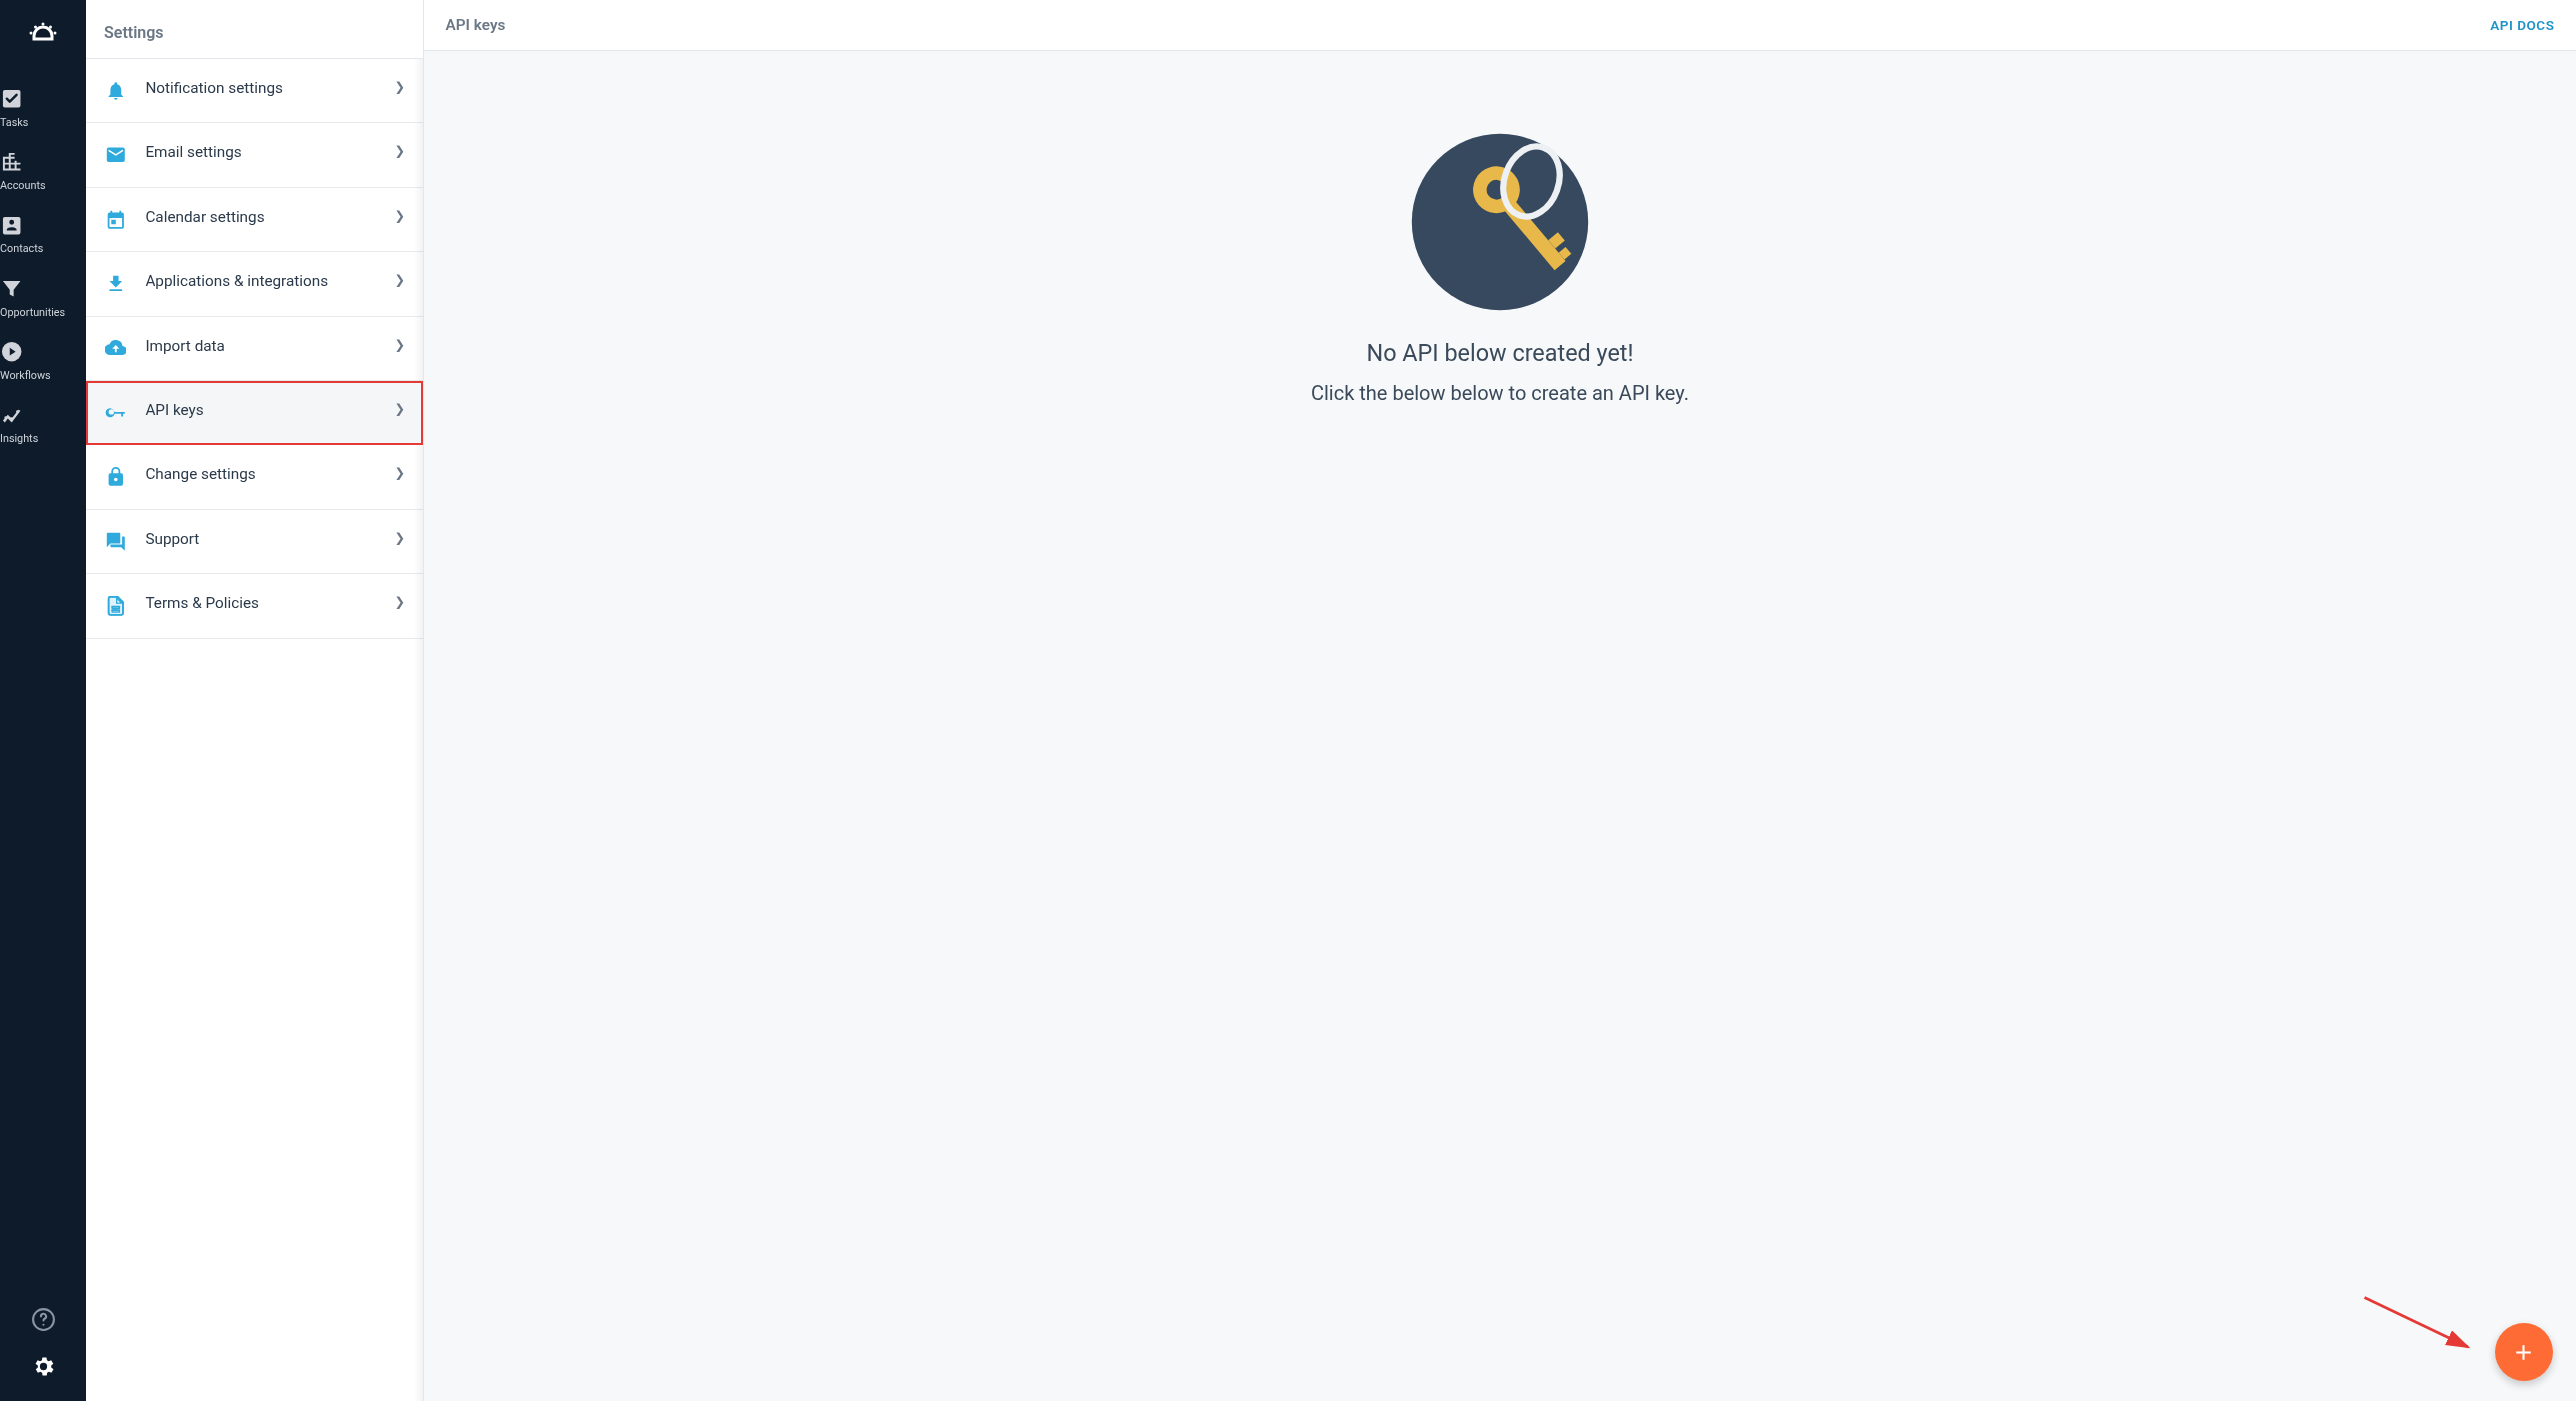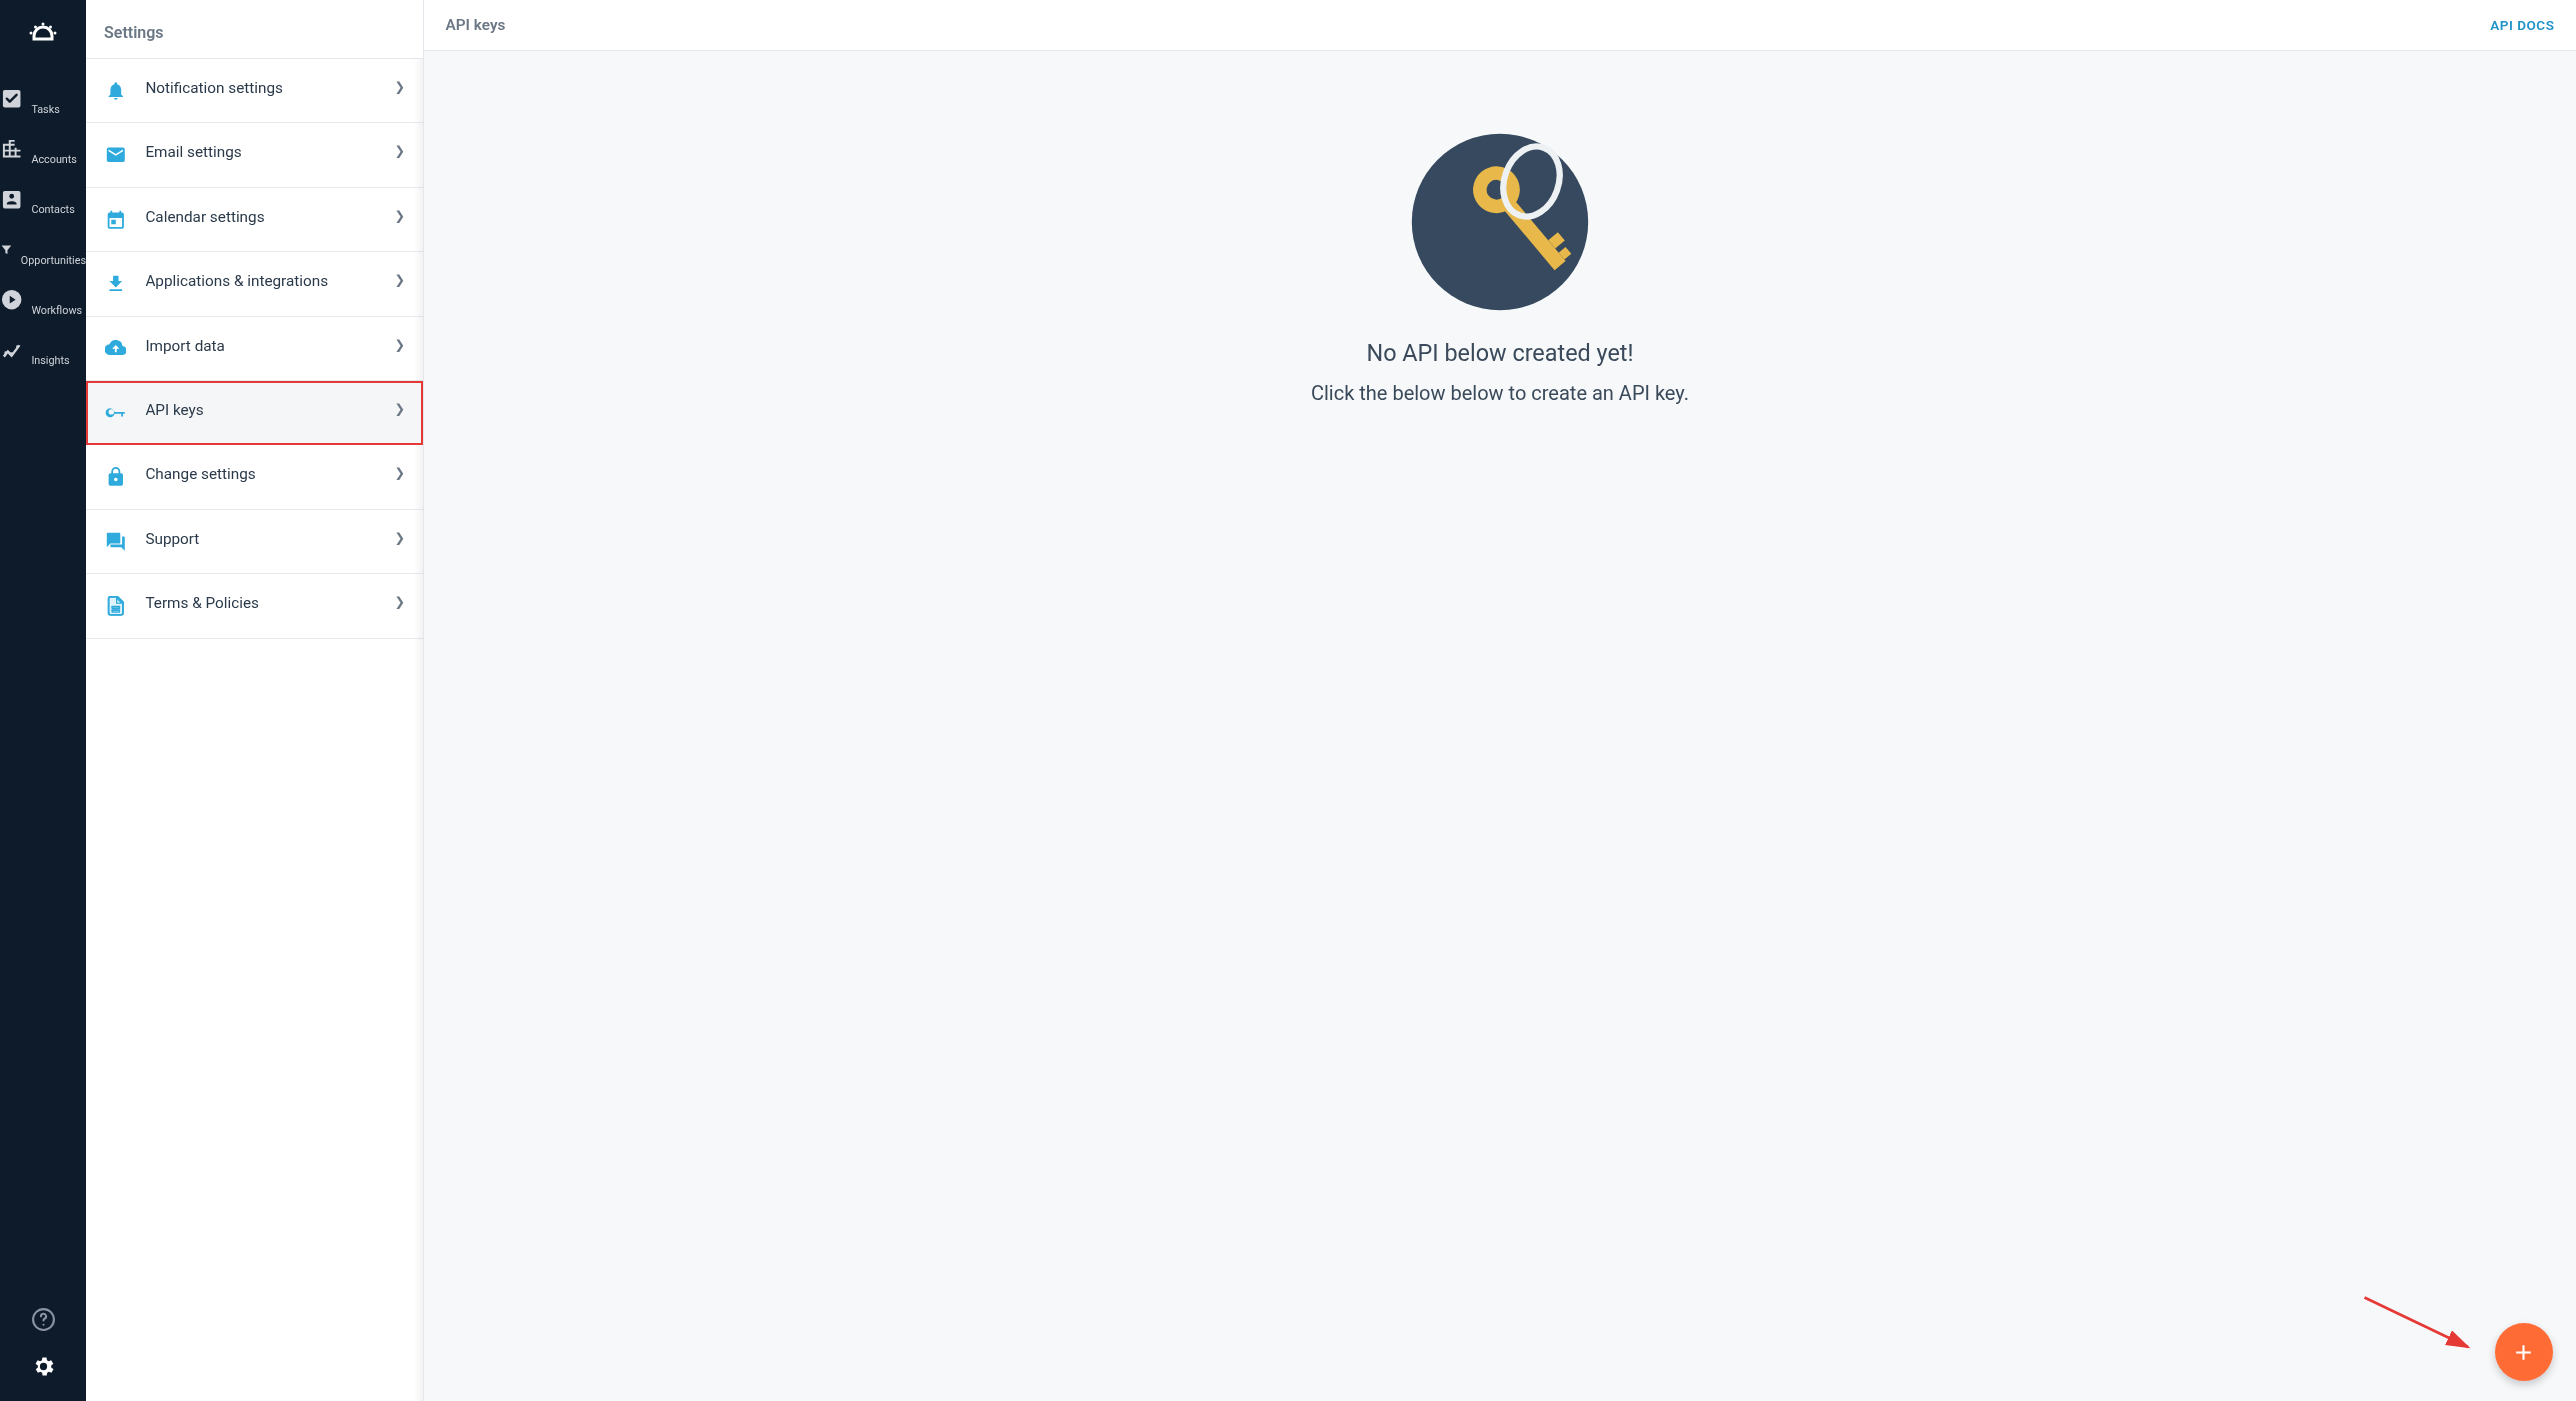--- a/index.html
+++ b/index.html
@@ -12,23 +12,23 @@
     background: #0d1b2a;
     display: flex;
     flex-direction: column;
     align-items: center;
     padding-top: 9px;
     color: #fff;
     flex-shrink: 0;
   }
   .nav-logo { margin: 9px 0 18px; color: #fff; }
   .nav-item {
-    display: flex; flex-direction: row; align-items: flex-end;
+    display: flex; flex-direction: column; align-items: flex-start;
     padding: 10.8px 0; width: 100%; cursor: pointer;
-    color: #d0d4da; font-size: 10.8px; gap: 8px;
+    color: #d0d4da; font-size: 10.8px;
   }
   .nav-item svg { width: 23.4px; height: 23.4px; fill: #d0d4da; margin-bottom: 5.4px; }
   .nav-bottom { margin-top: auto; padding-bottom: 18px; display:flex; flex-direction:column; align-items:center; gap:18px; }
   .nav-bottom svg { width: 25px; height: 25px; fill: #fff; }
 
   
   .settings-panel {
     width: 338px;
     background: #fff;
     border-right: 0.9px solid #e3e6ea;

